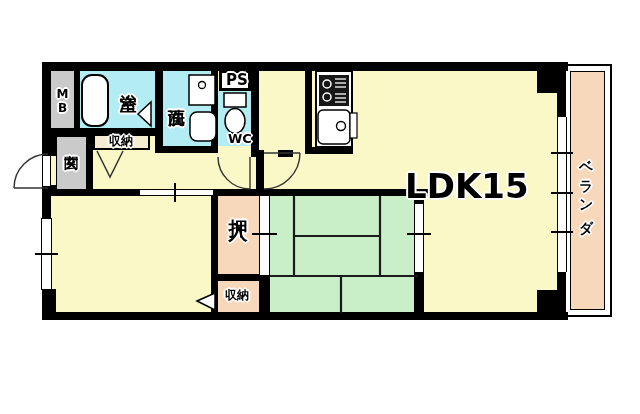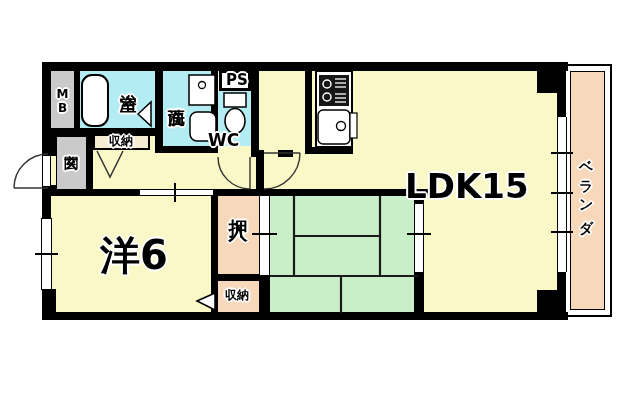--- a/index.html
+++ b/index.html
@@ -146,25 +146,24 @@
       </g>
     </g>
     <g>
       <rect x="318" y="110" width="32" height="34" rx="5" fill="#fff" stroke="#000" stroke-width="1.5"></rect>
       <circle cx="341" cy="126" r="4.5" fill="#fff" stroke="#000" stroke-width="1.4"></circle>
       <rect x="350" y="113" width="7" height="25" fill="#fff" stroke="#000" stroke-width="1.2"></rect>
     </g>
   </svg>
 
   <div class="label" style="left:405px;top:169px;font-size:34px;">LDK15</div>
-  <div class="label" style="left:100px;top:234px;font-size:40px;">洋6</div>
   <div class="label vert" style="left:228px;top:204px;font-size:19px;">押入</div>
   <div class="label" style="left:225px;top:289px;font-size:12px;">収納</div>
   <div class="label" style="left:109px;top:135px;font-size:12px;">収納</div>
   <div class="label vert" style="left:64px;top:143px;font-size:14px;">玄関</div>
   <div class="label vert" style="left:119px;top:80px;font-size:17px;">浴室</div>
   <div class="label vert" style="left:167px;top:95px;font-size:17px;">洗面</div>
-  <div class="label" style="left:208px;top:132px;font-size:17px;">WC</div>
+  <div class="label" style="left:228px;top:132px;font-size:13px;">WC</div>
   <div class="label" style="left:226px;top:73px;font-size:15px;">PS</div>
   <div class="label vert" style="left:56px;top:87px;font-size:12px;letter-spacing:0;">MB</div>
   <div class="label vert" style="left:579px;top:150px;font-size:14px;letter-spacing:4px;">ベランダ</div>
 
 </div>
 
 </body></html>

